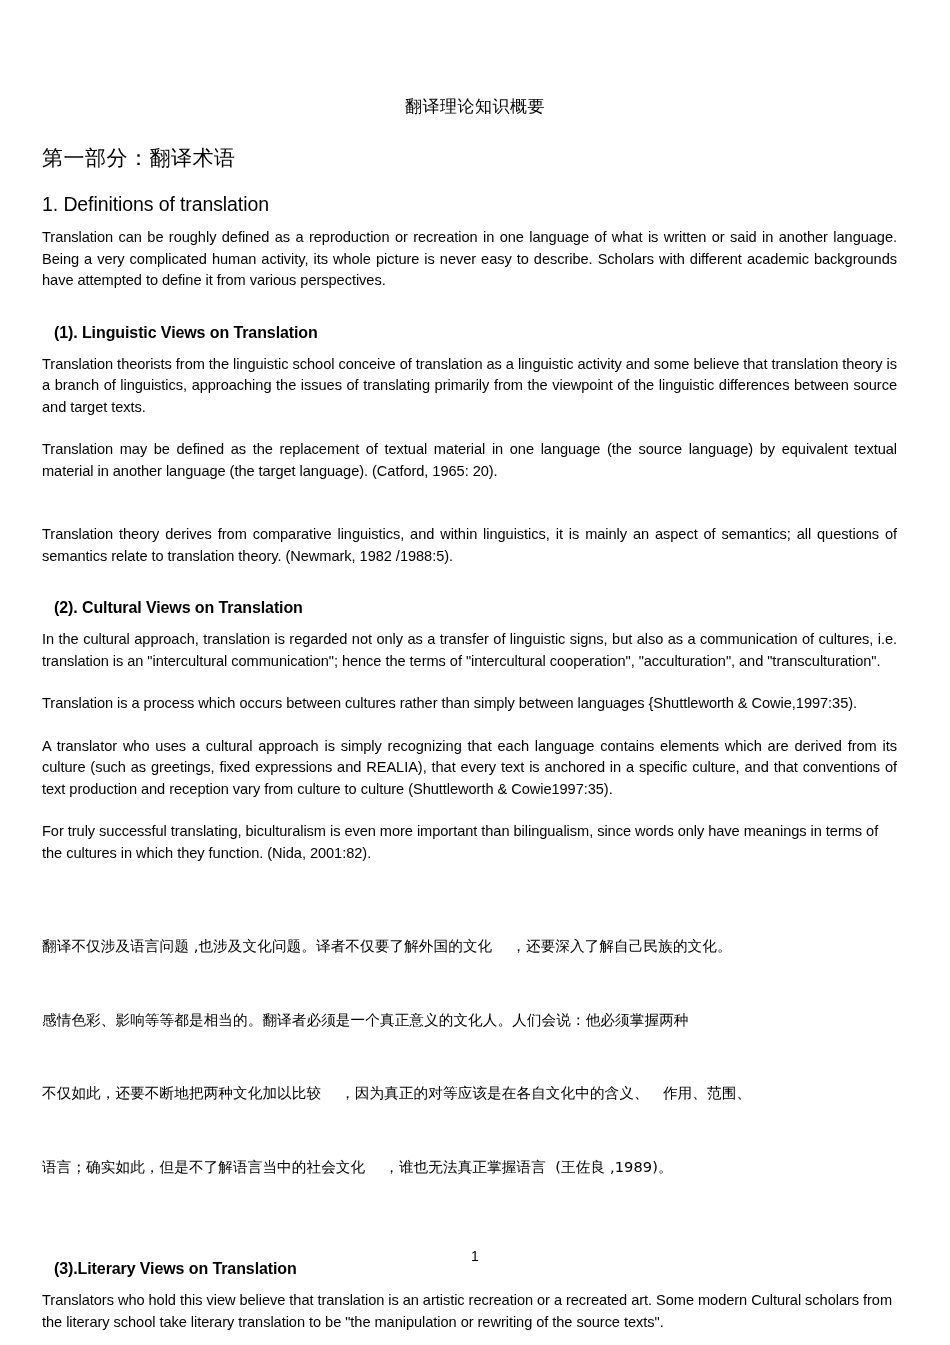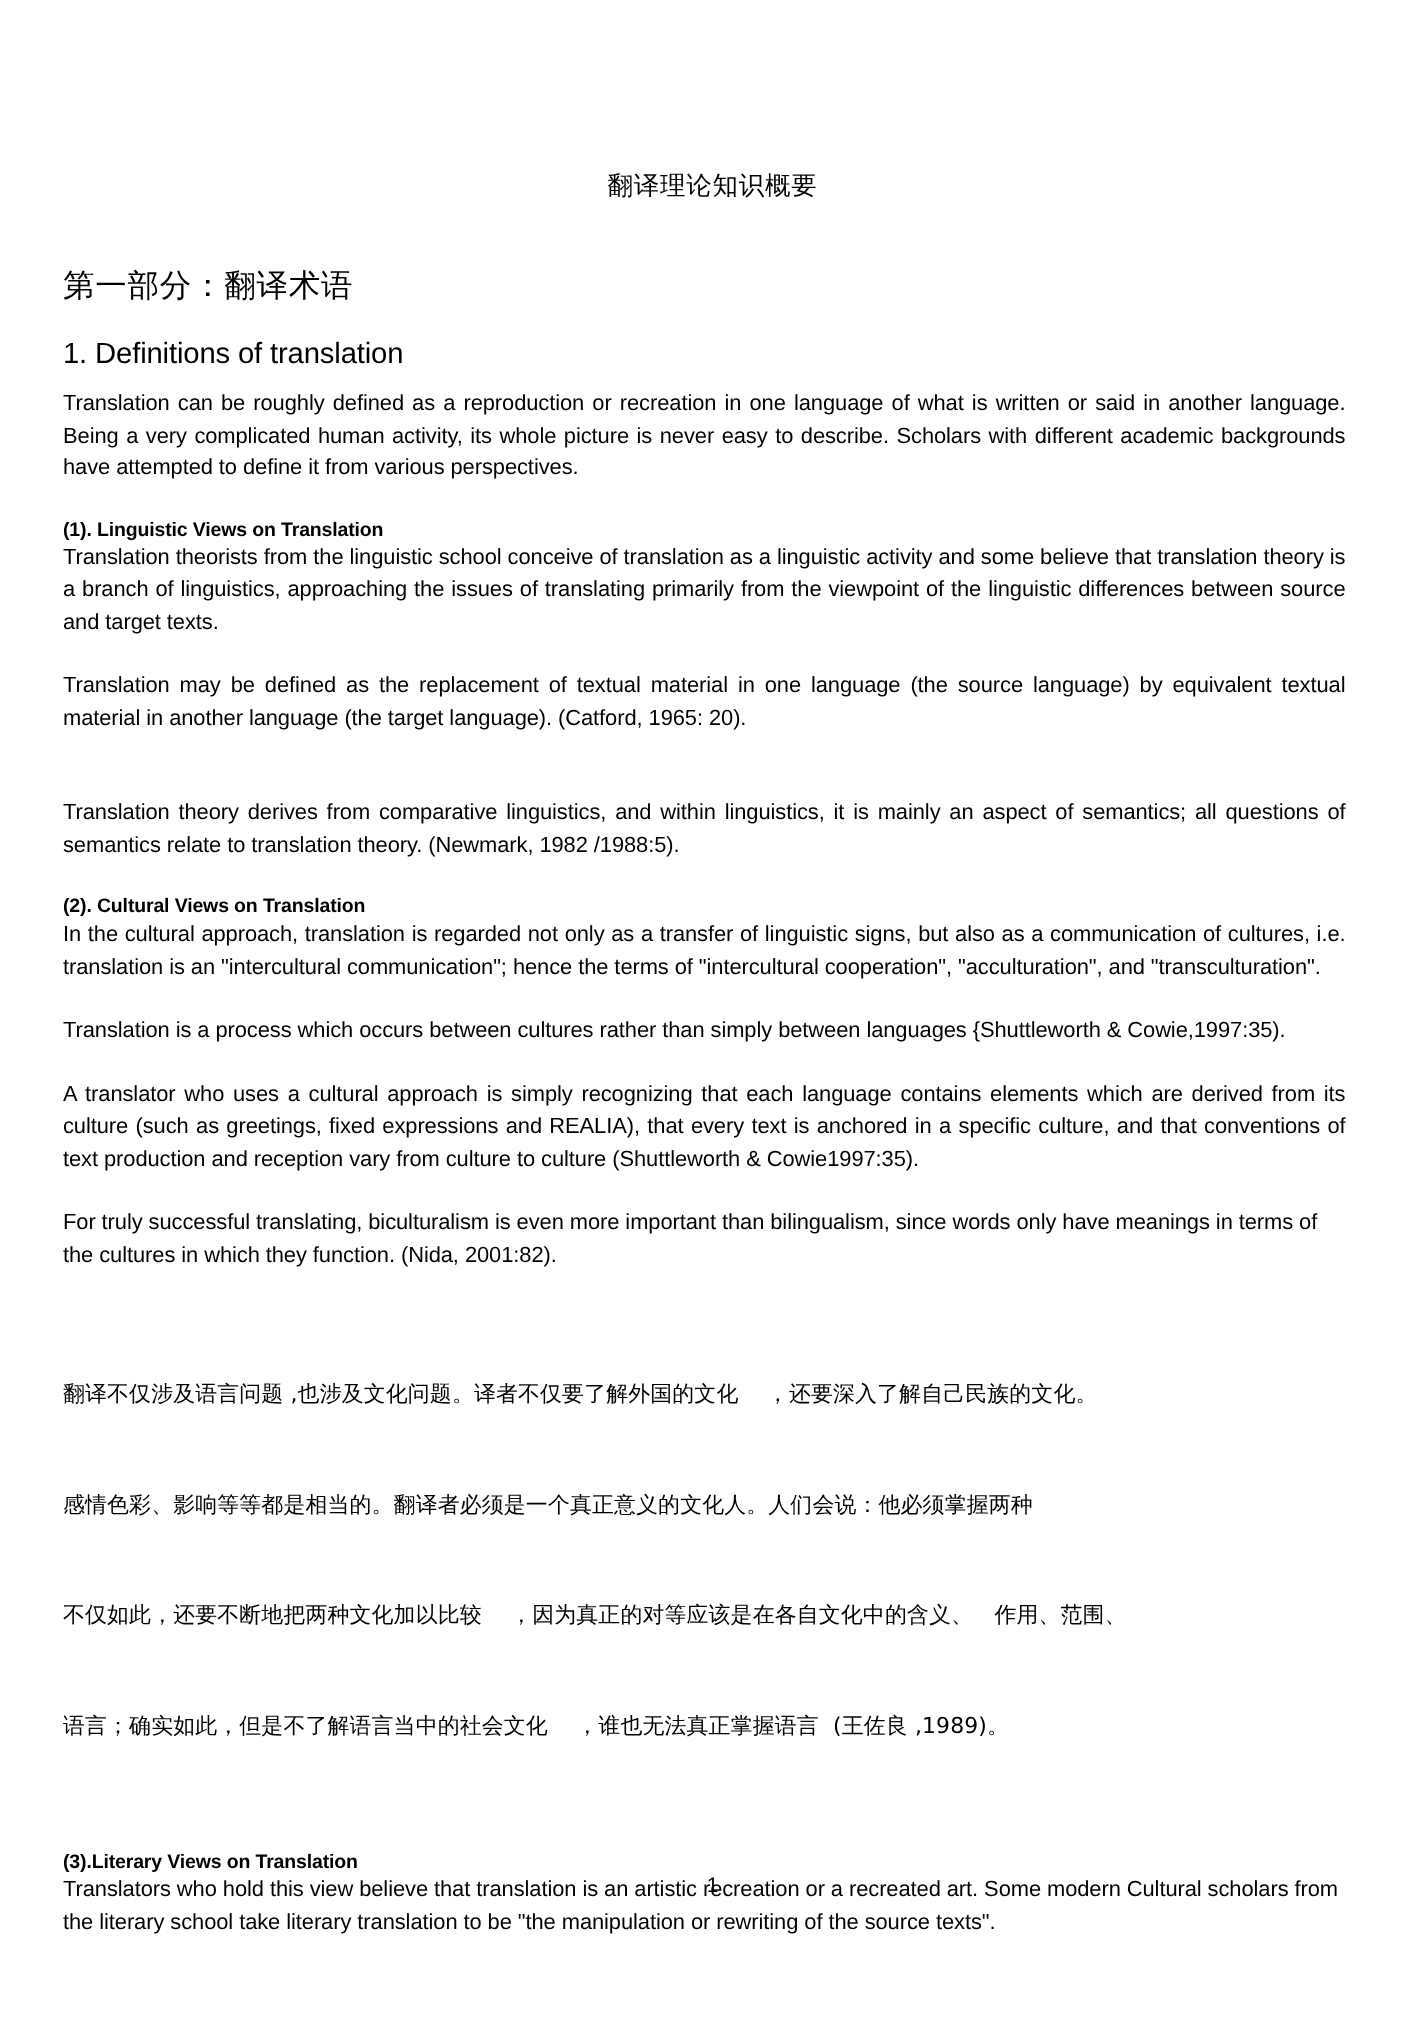--- a/index.html
+++ b/index.html
@@ -19,24 +19,24 @@
     position: absolute;
     left: 0;
     top: 0;
     width: 950px;
     height: 1345px;
     box-sizing: border-box;
     padding: 0 32px;
   }
   .doc-title {
     text-align: center;
-    font-family: Liberation Serif, serif;
+    font-family: Liberation Mono, monospace;
     font-size: 17px;
     line-height: 20px;
-    margin: 16px;
+    margin: 0;
     padding-top: 98px;
     letter-spacing: 0.5px;
   }
   .section-line {
     font-family: "DejaVu Sans", "Liberation Sans", sans-serif;
     font-size: 21px;
     line-height: 20px;
     margin: 0;
     padding-top: 30px;
     padding-left: 10px;
@@ -48,24 +48,24 @@
     padding-top: 25px;
   }
   h2.h-main {
     font-size: 19.5px;
     line-height: 23px;
     font-weight: normal;
     margin: 0 0 11px 0;
     letter-spacing: -0.1px;
   }
   h3.h-sub {
-    font-size: 13px;
+    font-size: 16px;
     line-height: 19px;
     font-weight: bold;
-    margin: 0;
+    margin: 12px;
     letter-spacing: -0.1px;
   }
   p.para {
     font-size: 14.6px;
     line-height: 21.5px;
     margin: 0;
     text-align: justify;
     text-justify: inter-word;
     letter-spacing: -0.05px;
   }

